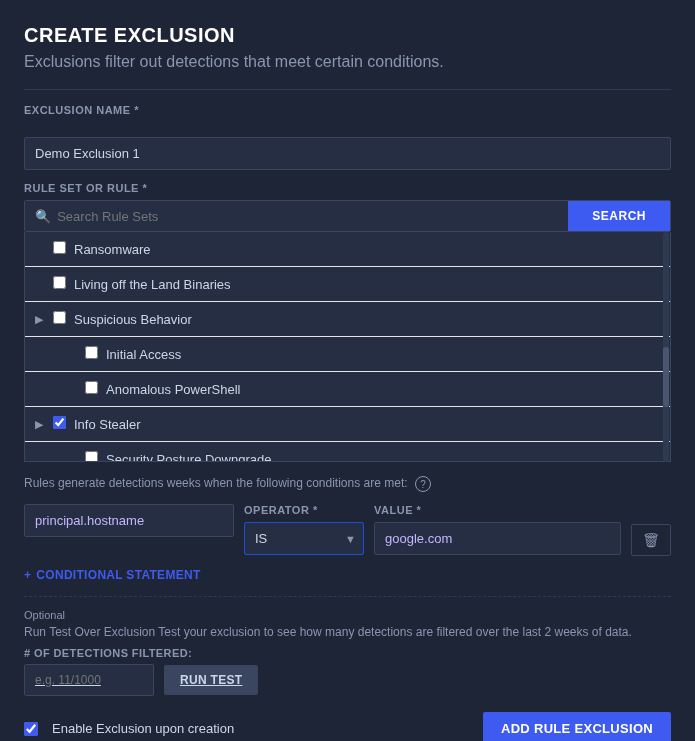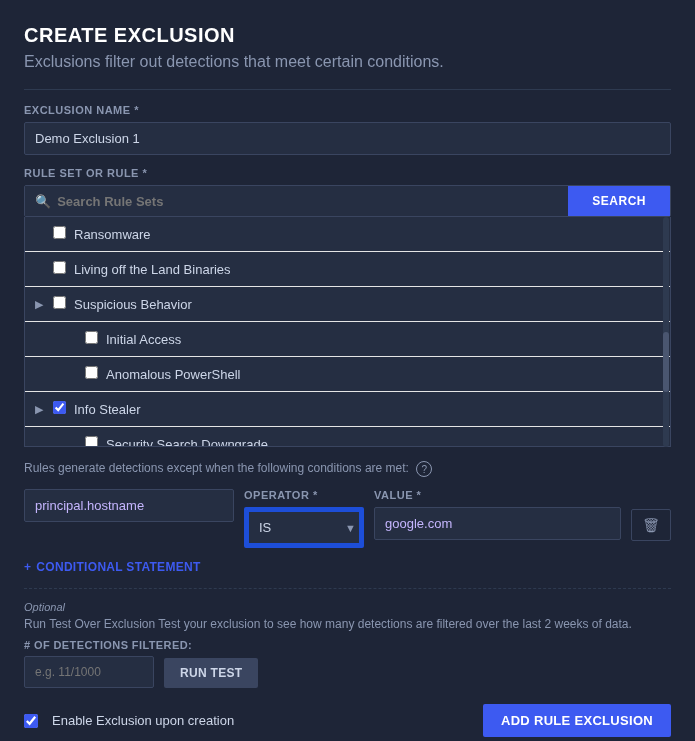--- a/index.html
+++ b/index.html
@@ -39,20 +39,21 @@
     .text-input {
       width: 100%;
       background: #252e42;
       border: 1px solid #3a4560;
       color: #cdd6e8;
       padding: 8px 10px;
       font-size: 13px;
       border-radius: 2px;
       margin-bottom: 12px;
       outline: none;
+      margin-top: 15px;
     }
     .search-row {
       display: flex;
       gap: 0;
       margin-bottom: 0;
       border: 1px solid #3a4560;
       border-radius: 2px;
       overflow: visible;
     }
     .search-input-wrap {
@@ -67,21 +68,20 @@
       margin-right: 6px;
       font-size: 13px;
     }
     .search-input {
       background: transparent;
       border: none;
       color: #f97316;
       font-size: 13px;
       width: 100%;
       outline: none;
-      font-weight: bold;
     }
     .search-btn {
       background: #3d5af1;
       color: #fff;
       border: none;
       padding: 8px 24px;
       font-size: 12px;
       font-weight: bold;
       letter-spacing: 0.5px;
       cursor: pointer;
@@ -162,21 +162,21 @@
       font-size: 13px;
       border-radius: 2px;
       outline: none;
       width: 100%;
     }
     .field-select-wrap {
       position: relative;
     }
     .field-select {
       background: #252e42;
-      border: 5px solid #1d4ed8;
+      border: 1px solid #1d4ed8;
       color: #cdd6e8;
       padding: 8px 28px 8px 10px;
       font-size: 13px;
       border-radius: 2px;
       outline: none;
       width: 100%;
       appearance: none;
       cursor: pointer;
     }
     .select-arrow {
@@ -213,41 +213,41 @@
       letter-spacing: 0.3px;
     }
     .divider-dashed {
       border: none;
       border-top: 1.5px dashed #2e3a50;
       margin-bottom: 12px;
     }
     .optional-label {
       font-size: 11px;
       color: #8a96b0;
-      font-style: italic;
       margin-bottom: 4px;
     }
     .run-test-desc {
       font-size: 12px;
       color: #8a96b0;
       margin-bottom: 8px;
     }
     .detections-label {
       font-size: 11px;
       font-weight: bold;
       color: #8a96b0;
       text-transform: uppercase;
       letter-spacing: 0.4px;
       margin-bottom: 5px;
     }
     .run-test-row {
       display: flex;
       gap: 10px;
-      align-items: flex-end;
+      align-items: center;
       margin-bottom: 16px;
+      text-decoration: underline;
     }
     .detections-input {
       background: #252e42;
       border: 1px solid #3a4560;
       color: #8a96b0;
       padding: 8px 10px;
       font-size: 12px;
       border-radius: 2px;
       width: 130px;
       outline: none;
@@ -377,30 +377,30 @@
         <span>Anomalous PowerShell</span>
       </div>
       <div class="rule-item">
         <span class="expand-icon">▶</span>
         <span class="cb-wrap"><input type="checkbox" checked="" style=""></span>
         <span>Info Stealer</span>
       </div>
       <div class="rule-item indented">
         <span class="expand-icon"></span>
         <span class="cb-wrap"><input type="checkbox" style=""></span>
-        <span>Security Search Downgrade</span>
+        <span>Security Posture Downgrade</span>
       </div>
     </div>
   <div class="scrollbar-track">
     <div class="scrollbar-thumb"></div>
   </div>
 </div>
 
 <p class="conditions-label">
-  <span>Rules generate detections except when the following conditions are met:</span>
+  <span>Rules generate detections weeks when the following conditions are met:</span>
   <span class="help">?</span>
 </p>
 
 <div class="fields-row">
   <div class="field-col udm">
     <input class="field-input" type="text" value="principal.hostname" style="">
   </div>
   <div class="field-col operator">
     <div class="field-label">OPERATOR *</div>
     <div class="field-select-wrap">

